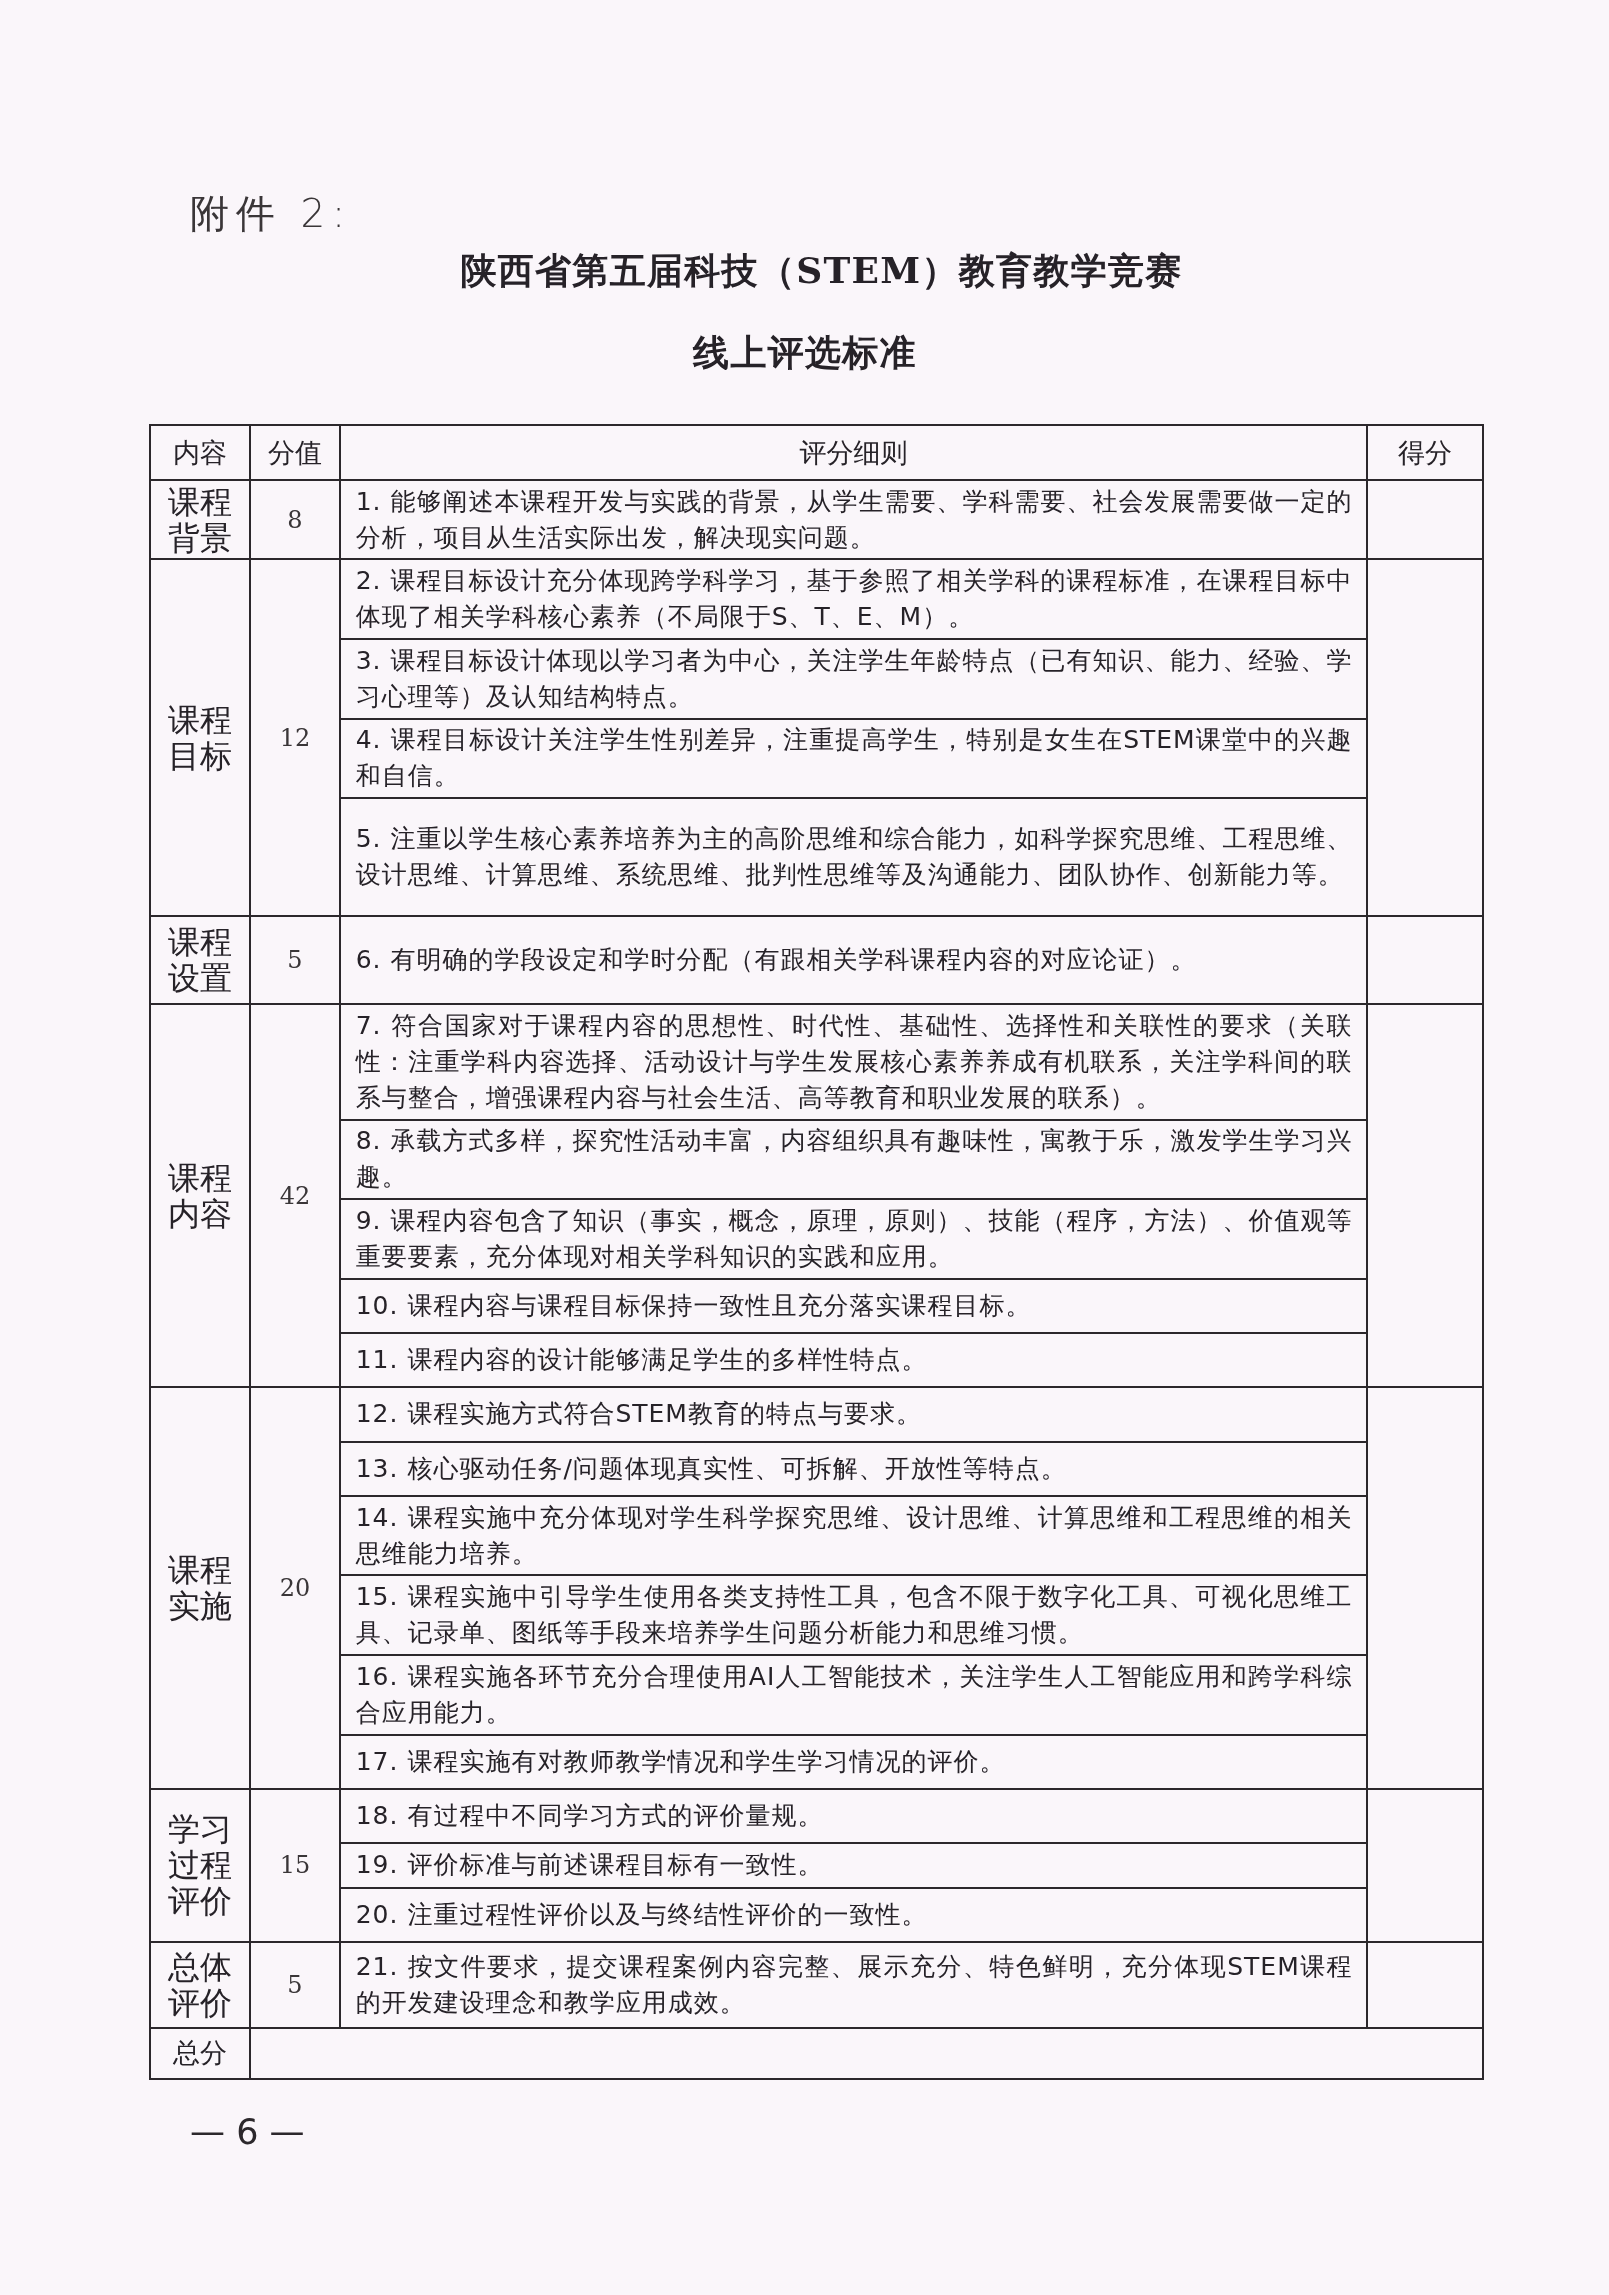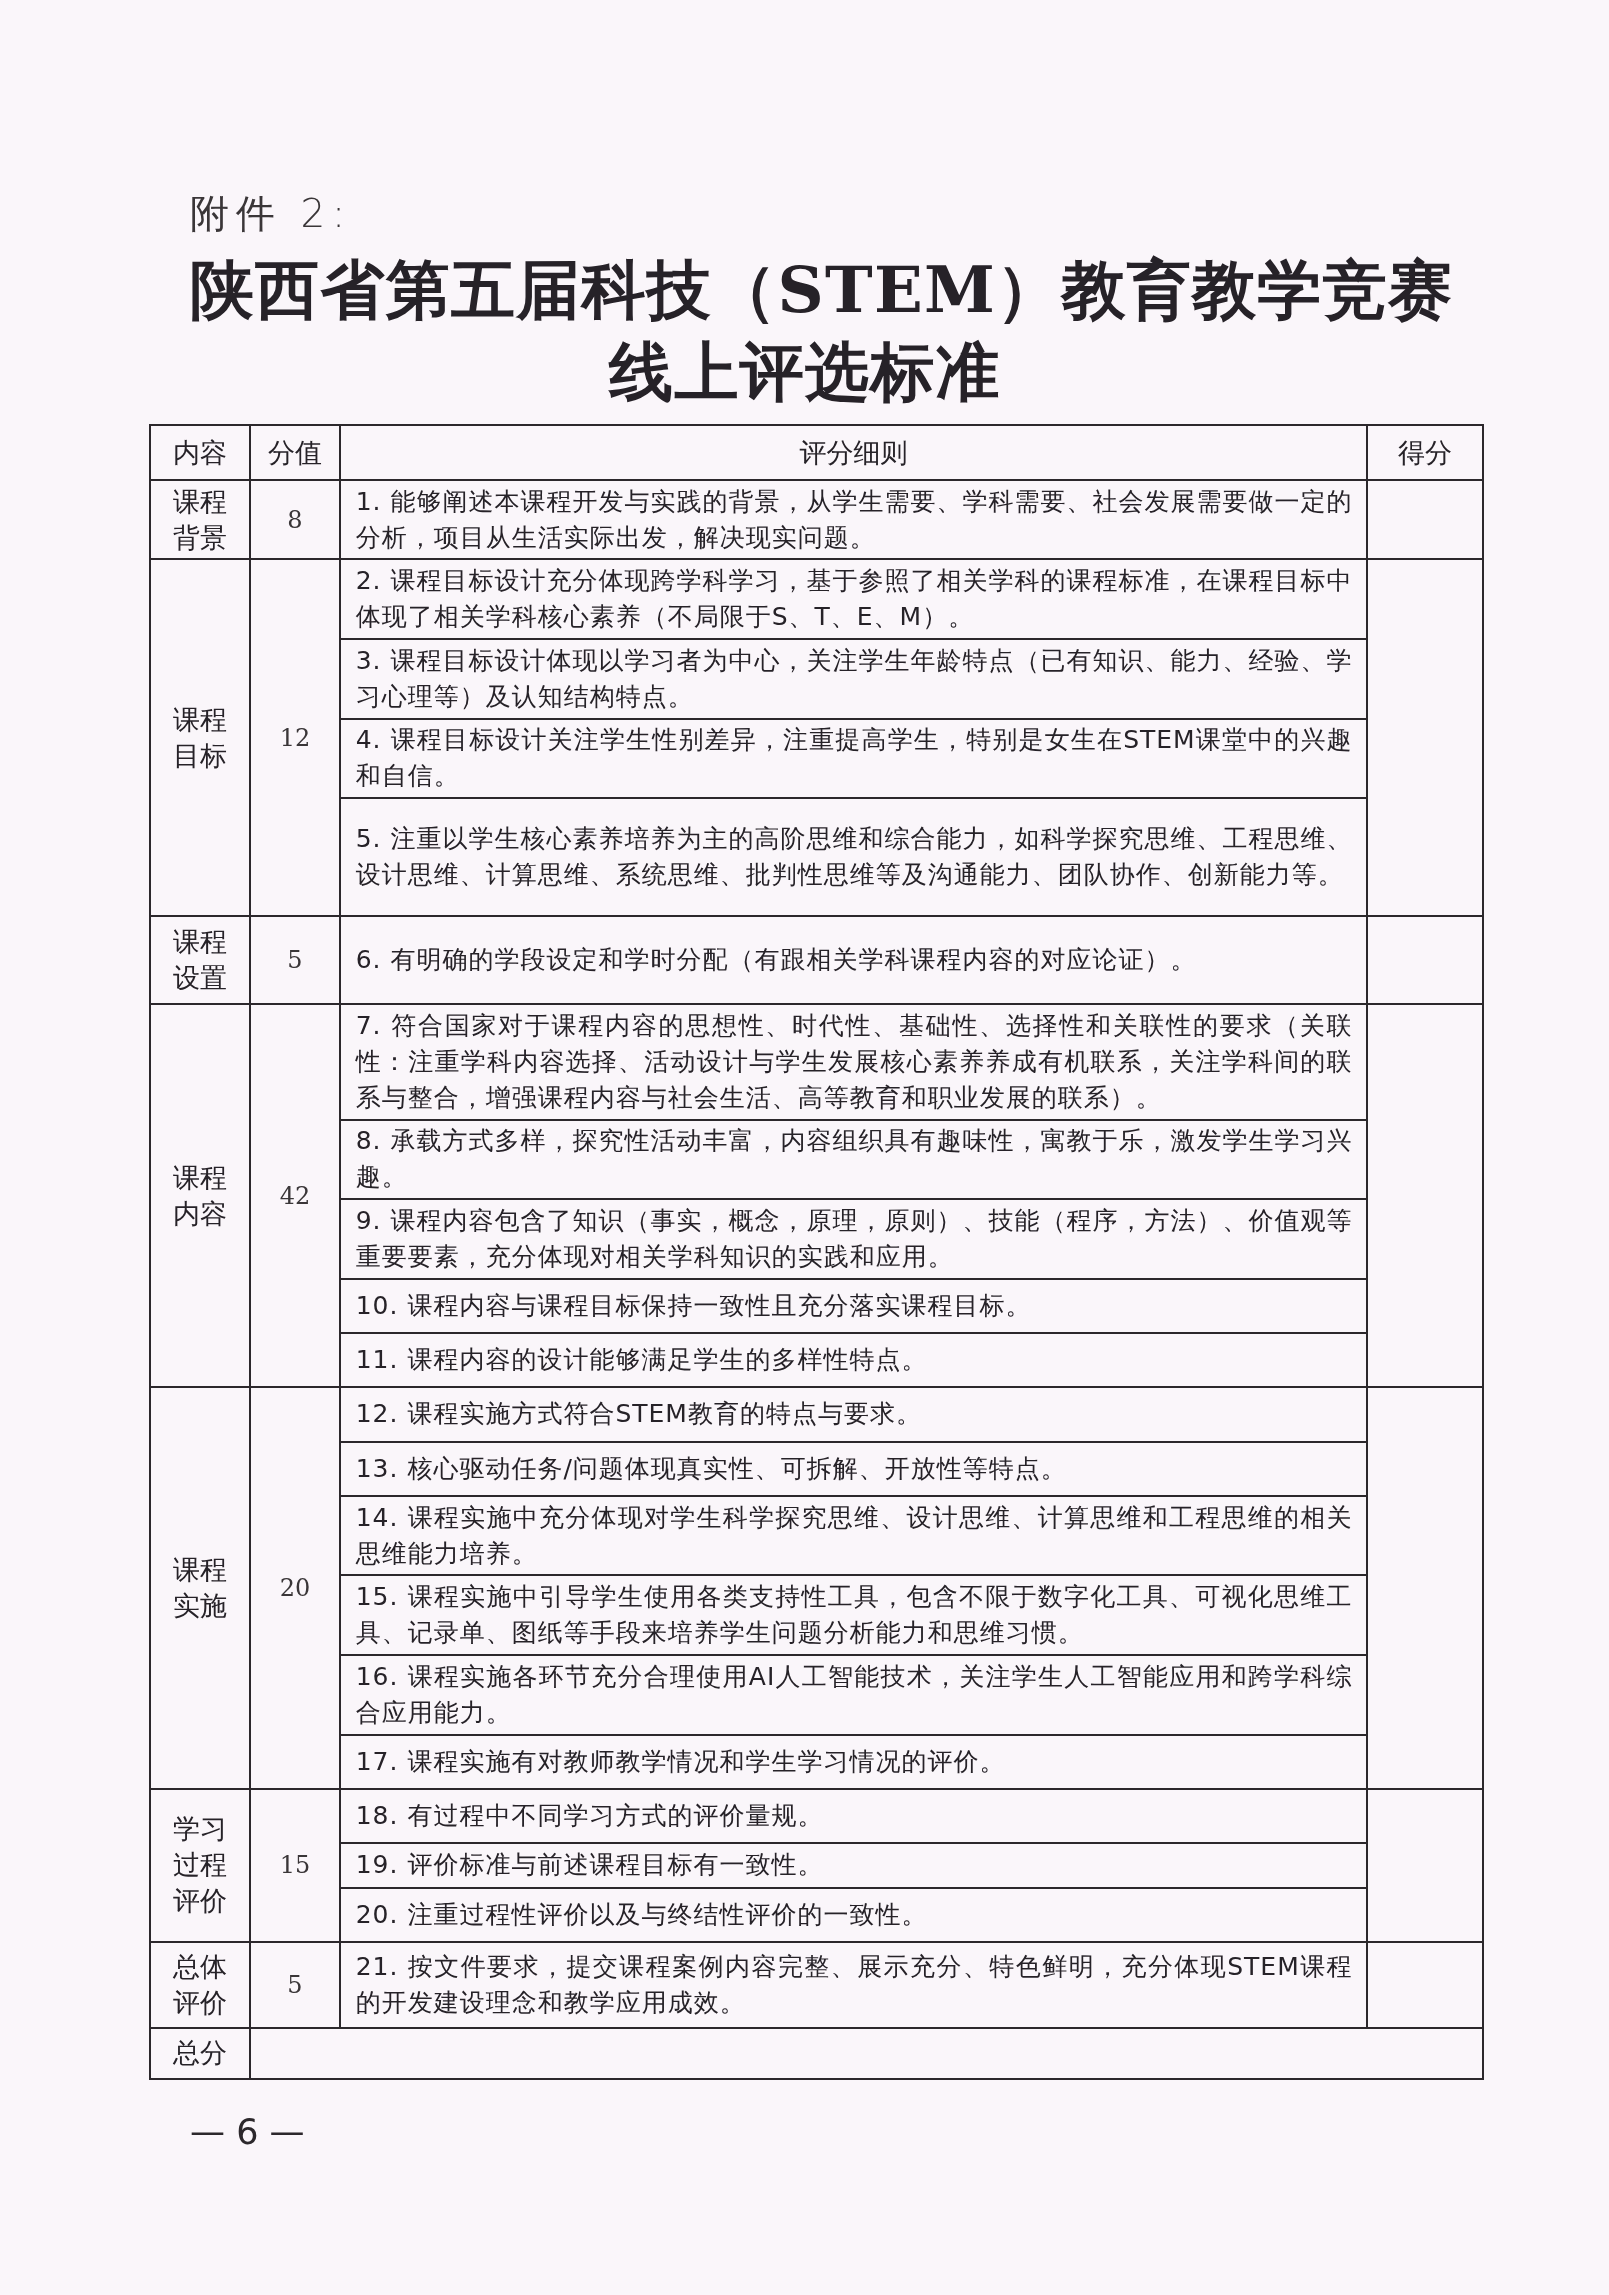--- a/index.html
+++ b/index.html
@@ -10,39 +10,39 @@
     color: #262228;
     font-family: "DejaVu Serif", "Liberation Serif", serif;
   }
   .attach {
     position: absolute; left: 190px; top: 187px;
     font-size: 39px; letter-spacing: 6.7px; color: #3a3638;
     font-family: "DejaVu Sans", sans-serif; font-weight: 300;
   }
   .title1, .title2 {
     position: absolute; left: 0; width: 1610px; text-align: center;
-    font-size: 64px; font-weight: bold; letter-spacing: 1.3px;
+    font-size: 36px; font-weight: bold; letter-spacing: 1.3px;
     font-family: "DejaVu Serif", "Liberation Serif", serif;
   }
   .title1 { top: 247px; padding-left: 33px; box-sizing: border-box; }
   .title2 { top: 329px; }
   table.grid {
     position: absolute; left: 149px; top: 424px;
     width: 1333px; border-collapse: collapse; table-layout: fixed;
     font-family: "DejaVu Sans", "Liberation Sans", sans-serif;
   }
   table.grid td, table.grid th {
     border: 2px solid #2c282c; padding: 0; vertical-align: middle;
     font-weight: normal;
     margin-top: 48px;
   }
   col.c1 { width: 100px; } col.c2 { width: 90px; }
   col.c3 { width: 1027px; } col.c4 { width: 116px; }
   th { font-size: 27px; height: 53px; text-align: center; }
-  .cat { font-size: 27px; line-height: 36px; text-align: center; padding: 0 9.4px !important; }
+  .cat { font-size: 32px; line-height: 36px; text-align: center; padding: 0 9.4px !important; }
   .pts { font-size: 24px; text-align: center; font-family: "DejaVu Serif", serif; color: #3a3638; }
   .item {
     font-size: 25px; line-height: 36px; padding: 2.7px 13.4px 2.7px 14.7px !important;
     text-align: justify; letter-spacing: 1px;
   }
   .score { }
   .total-label { font-size: 27px; text-align: center; height: 49px; }
   .pagenum {
     position: absolute; left: 190px; top: 2112px;
     font-size: 35px; font-family: "DejaVu Sans", sans-serif; color: #2c282c;

